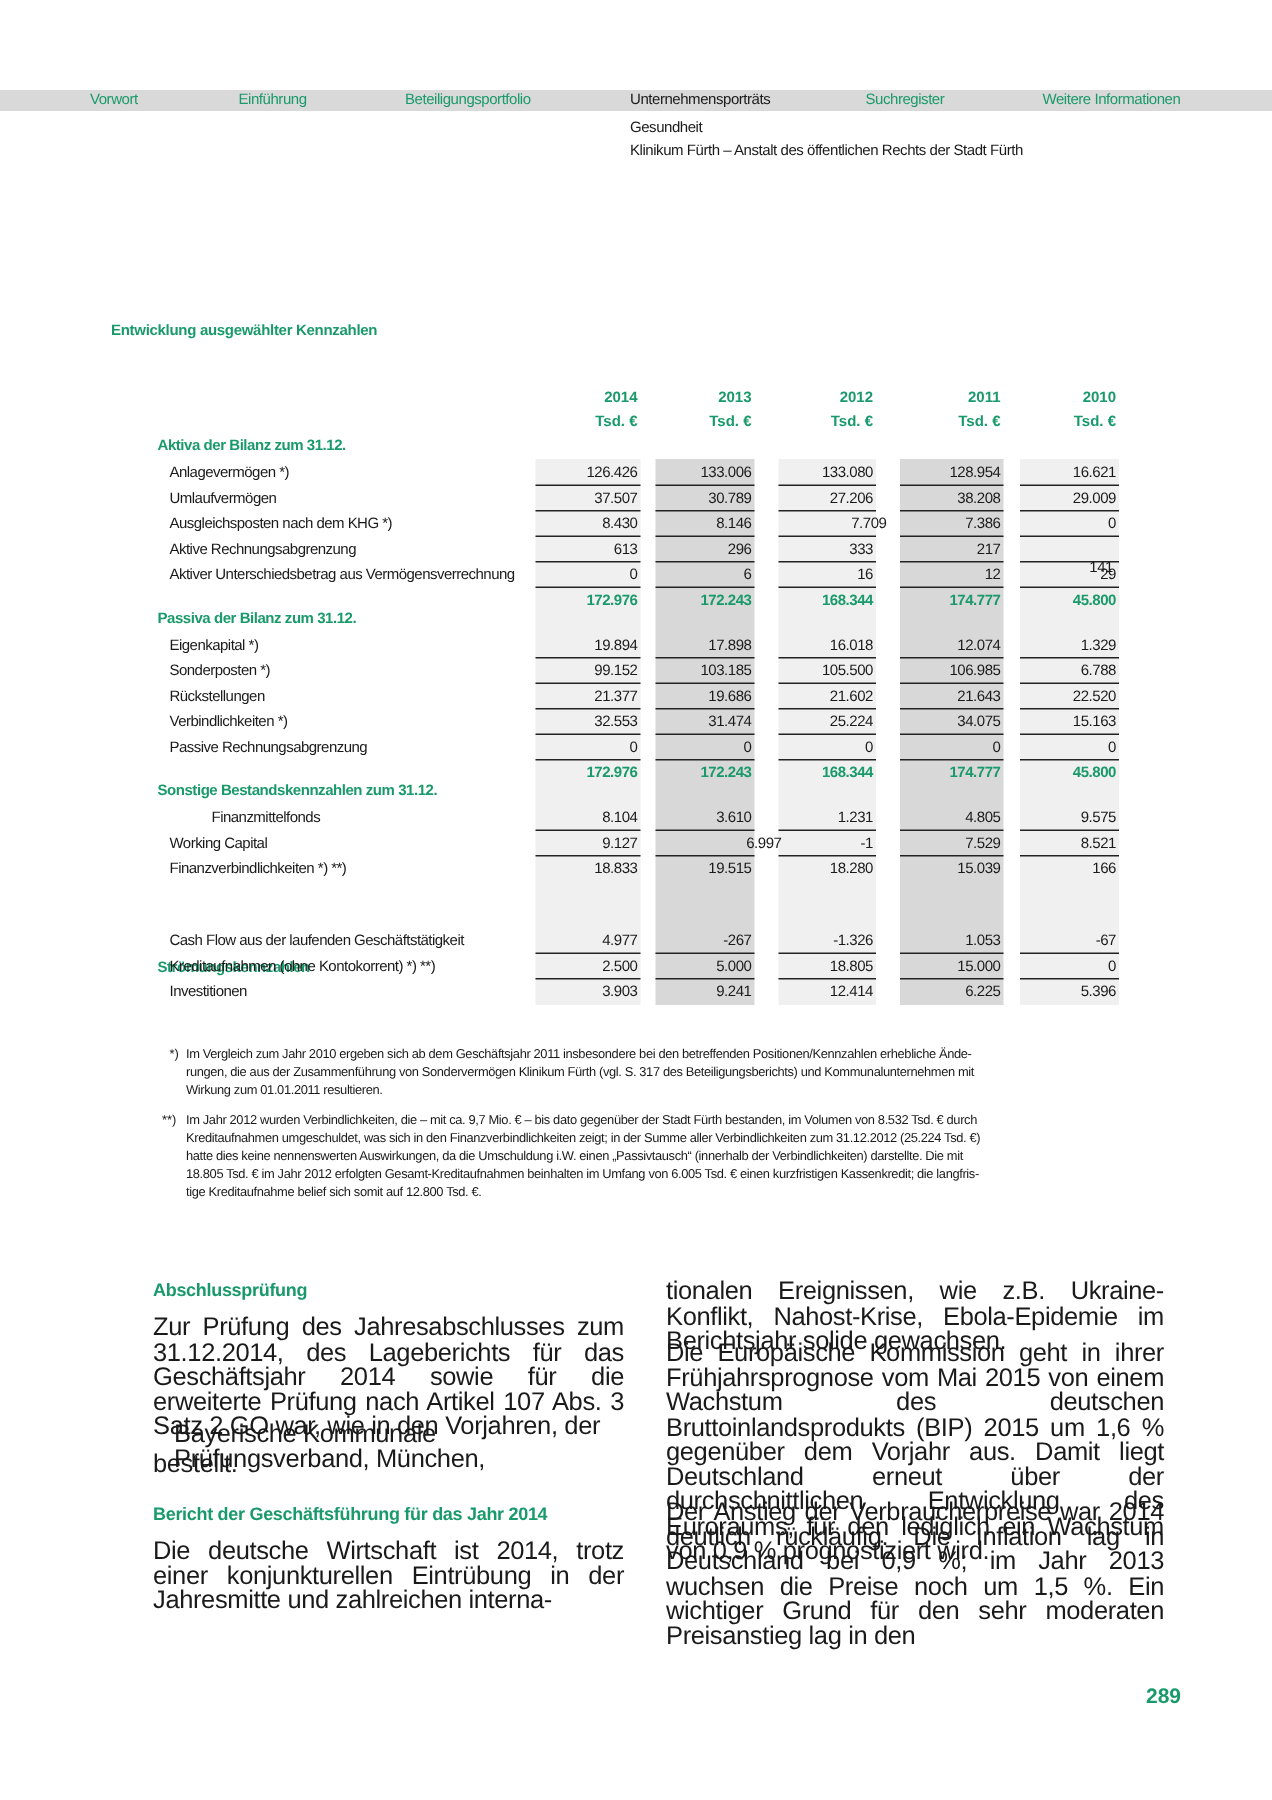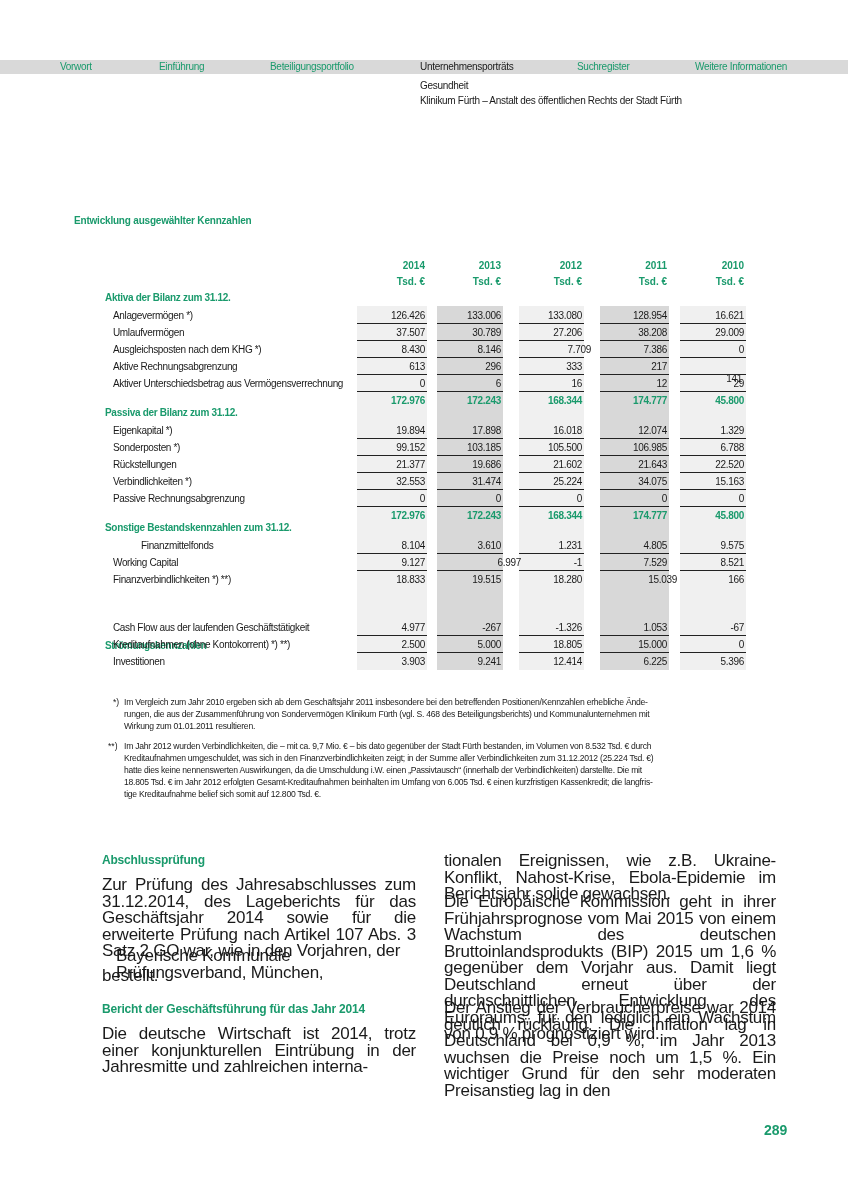--- a/index.html
+++ b/index.html
@@ -216,21 +216,21 @@
     <div class="cell" style="left:519px;width:65px;top:557px;">-1</div>
     <div class="rule" style="left:519px;width:65px;top:570px;"></div>
     <div class="cell" style="left:600px;width:69px;top:557px;">7.529</div>
     <div class="rule" style="left:600px;width:69px;top:570px;"></div>
     <div class="cell" style="left:680px;width:66px;top:557px;">8.521</div>
     <div class="rule" style="left:680px;width:66px;top:570px;"></div>
     <div class="row-label" style="top:574px;">Finanzverbindlichkeiten *) **)</div>
     <div class="cell" style="left:357px;width:70px;top:574px;">18.833</div>
     <div class="cell" style="left:437px;width:66px;top:574px;">19.515</div>
     <div class="cell" style="left:519px;width:65px;top:574px;">18.280</div>
-    <div class="cell" style="left:600px;width:79px;top:574px;">15.039</div>
+    <div class="cell" style="left:600px;width:69px;top:574px;">15.039</div>
     <div class="cell" style="left:680px;width:66px;top:574px;">166</div>
     <div class="sec-label" style="top:640px;">Strömungskennzahlen</div>
     <div class="row-label" style="top:622px;">Cash Flow aus der laufenden Geschäftstätigkeit</div>
     <div class="cell" style="left:357px;width:70px;top:622px;">4.977</div>
     <div class="rule" style="left:357px;width:70px;top:635px;"></div>
     <div class="cell" style="left:437px;width:66px;top:622px;">-267</div>
     <div class="rule" style="left:437px;width:66px;top:635px;"></div>
     <div class="cell" style="left:519px;width:65px;top:622px;">-1.326</div>
     <div class="rule" style="left:519px;width:65px;top:635px;"></div>
     <div class="cell" style="left:600px;width:69px;top:622px;">1.053</div>
@@ -252,21 +252,21 @@
     <div class="cell" style="left:357px;width:70px;top:656px;">3.903</div>
     <div class="cell" style="left:437px;width:66px;top:656px;">9.241</div>
     <div class="cell" style="left:519px;width:65px;top:656px;">12.414</div>
     <div class="cell" style="left:600px;width:69px;top:656px;">6.225</div>
     <div class="cell" style="left:680px;width:66px;top:656px;">5.396</div>
   </div>
 
 <div id="footnotes">
     <div class="fn-mark" style="left:113px;top:696px;">*)</div>
     <div class="fn" style="left:124px;top:696px;white-space:nowrap;">Im Vergleich zum Jahr 2010 ergeben sich ab dem Geschäftsjahr 2011 insbesondere bei den betreffenden Positionen/Kennzahlen erhebliche Ände-</div>
-    <div class="fn" style="left:124px;top:708px;white-space:nowrap;">rungen, die aus der Zusammenführung von Sondervermögen Klinikum Fürth (vgl. S. 468 des Beteiligungsberichts) und Kommunalunternehmen mit</div>
+    <div class="fn" style="left:124px;top:708px;white-space:nowrap;">rungen, die aus der Zusammenführung von Sondervermögen Klinikum Fürth (vgl. S. 317 des Beteiligungsberichts) und Kommunalunternehmen mit</div>
     <div class="fn" style="left:124px;top:720px;white-space:nowrap;">Wirkung zum 01.01.2011 resultieren.</div>
     <div class="fn-mark" style="left:108px;top:740px;">**)</div>
     <div class="fn" style="left:124px;top:740px;white-space:nowrap;">Im Jahr 2012 wurden Verbindlichkeiten, die – mit ca. 9,7 Mio. € – bis dato gegenüber der Stadt Fürth bestanden, im Volumen von 8.532 Tsd. € durch</div>
     <div class="fn" style="left:124px;top:752px;white-space:nowrap;">Kreditaufnahmen umgeschuldet, was sich in den Finanzverbindlichkeiten zeigt; in der Summe aller Verbindlichkeiten zum 31.12.2012 (25.224 Tsd. €)</div>
     <div class="fn" style="left:124px;top:764px;white-space:nowrap;">hatte dies keine nennenswerten Auswirkungen, da die Umschuldung i.W. einen „Passivtausch“ (innerhalb der Verbindlichkeiten) darstellte. Die mit</div>
     <div class="fn" style="left:124px;top:776px;white-space:nowrap;">18.805 Tsd. € im Jahr 2012 erfolgten Gesamt-Kreditaufnahmen beinhalten im Umfang von 6.005 Tsd. € einen kurzfristigen Kassenkredit; die langfris-</div>
     <div class="fn" style="left:124px;top:788px;white-space:nowrap;">tige Kreditaufnahme belief sich somit auf 12.800 Tsd. €.</div>
   </div>
 
 <h2 class="h2" style="left:102px; top:853px;">Abschlussprüfung</h2>

